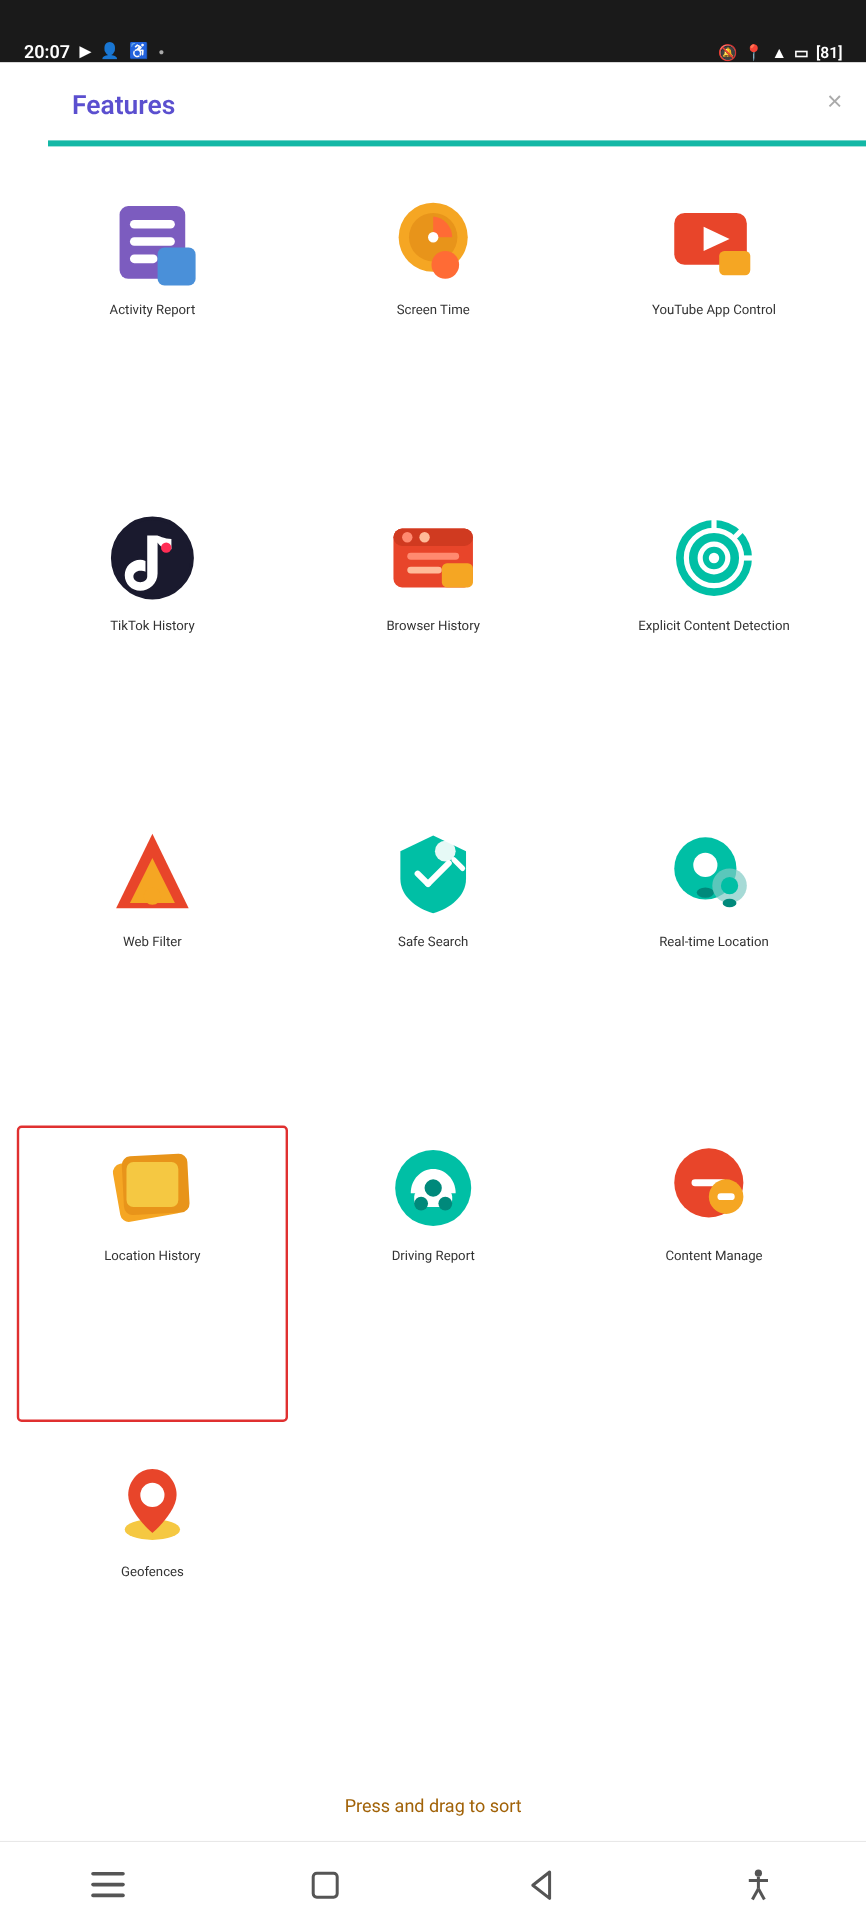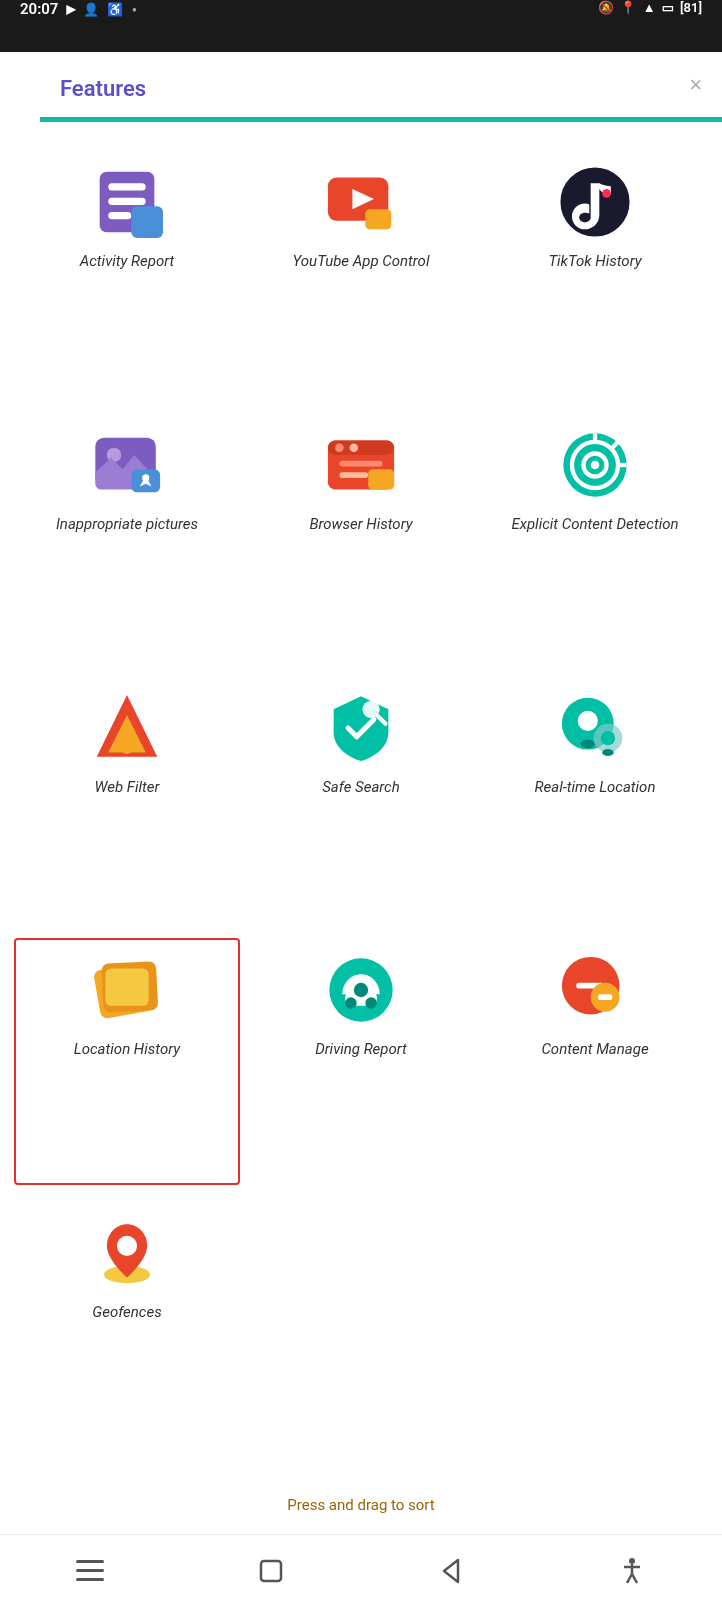--- a/index.html
+++ b/index.html
@@ -11,21 +11,21 @@
       font-family: -apple-system, BlinkMacSystemFont, 'Segoe UI', Roboto, sans-serif;
       display: flex;
       flex-direction: column;
     }
 
     
     .status-bar {
       background: #1a1a1a;
       height: 52px;
       display: flex;
-      align-items: flex-start;
+      align-items: flex-end;
       justify-content: space-between;
       padding: 0 20px;
       color: white;
       font-size: 15px;
       font-weight: 600;
     }
     .status-left { display: flex; align-items: center; gap: 8px; }
     .status-right { display: flex; align-items: center; gap: 6px; font-size: 13px; }
 
     
@@ -86,26 +86,25 @@
 
     .feature-icon {
       width: 72px;
       height: 72px;
       display: flex;
       align-items: center;
       justify-content: center;
     }
 
     .feature-label {
-      font-size: 15px;
+      font-size: 11px;
       color: #333;
       text-align: center;
       line-height: 1.3;
       font-weight: 400;
-      font-style: italic;
     }
 
     
     .feature-item.highlighted {
       position: relative;
     }
     .feature-item.highlighted::after {
       content: '';
       position: absolute;
       inset: 8px 4px;
@@ -182,50 +181,49 @@
       <rect x="12" y="22" width="26" height="5" rx="2.5" fill="white"></rect>
       <rect x="12" y="32" width="16" height="5" rx="2.5" fill="white"></rect>
       <rect x="28" y="28" width="22" height="22" rx="4" fill="#4a90d9"></rect>
     </svg>
         </div>
         <span class="feature-label">Activity Report</span>
       </div>
       <div class="feature-item">
         <div class="feature-icon">
           <svg width="72" height="72" viewBox="0 0 50 50">
+      <circle cx="25" cy="22" r="20" fill="#f5a623"></circle>
+      <circle cx="25" cy="22" r="14" fill="#e8941a"></circle>
+      <path d="M25 22 L25 10 A12 12 0 0 1 36 22 Z" fill="#ff6b35"></path>
+      <circle cx="25" cy="22" r="3" fill="white"></circle>
+      <circle cx="32" cy="38" r="8" fill="#ff6b35"></circle>
+    </svg>
+        </div>
+        <span class="feature-label">Screen Time</span>
+      </div>
+      <div class="feature-item">
+        <div class="feature-icon">
+          <svg width="72" height="72" viewBox="0 0 50 50">
       <rect x="2" y="8" width="42" height="30" rx="6" fill="#e8452a"></rect>
       <polygon points="19,16 34,23 19,30" fill="white"></polygon>
       <rect x="28" y="30" width="18" height="14" rx="3" fill="#f5a623"></rect>
     </svg>
         </div>
         <span class="feature-label">YouTube App Control</span>
       </div>
       <div class="feature-item">
         <div class="feature-icon">
           <svg width="72" height="72" viewBox="0 0 50 50">
       <circle cx="25" cy="25" r="23" fill="#1a1a2e"></circle>
       <circle cx="25" cy="25" r="23" fill="none" stroke="#1a1a2e" stroke-width="2"></circle>
       <path d="M28 12 C28 12 32 14 36 14 L36 20 C32 20 29 18 28 16 L28 34 C28 40 23 44 18 44 C13 44 9 40 9 35 C9 30 13 26 18 26 C19 26 20 26.3 21 26.7 L21 33 C20.3 32.6 19.2 32.4 18 32.4 C15.8 32.4 14 33.9 14 35.7 C14 37.5 15.8 39 18 39 C20.2 39 22 37.5 22 35.7 L22 12 Z" fill="white"></path>
       <circle cx="33" cy="19" r="3" fill="#ff2d55"></circle>
     </svg>
         </div>
         <span class="feature-label">TikTok History</span>
-      </div>
-      <div class="feature-item">
-        <div class="feature-icon">
-          <svg width="72" height="72" viewBox="0 0 50 50">
-      <rect x="3" y="6" width="42" height="34" rx="6" fill="#7c5cbf"></rect>
-      <circle cx="16" cy="18" r="5" fill="#b89ade"></circle>
-      <path d="M3 30 L14 20 L22 28 L30 18 L45 34 L45 38 C45 40.2 43.2 42 41 42 L7 42 C4.8 42 3 40.2 3 38 Z" fill="#9b7dd4"></path>
-      <rect x="28" y="28" width="20" height="16" rx="4" fill="#4a90d9"></rect>
-      <circle cx="38" cy="34" r="3" fill="white" stroke="#4a90d9" stroke-width="1"></circle>
-      <path d="M36 36 L34 40 L38 38 L42 40 L40 36 Z" fill="white"></path>
-    </svg>
-        </div>
-        <span class="feature-label">Inappropriate pictures</span>
       </div>
       <div class="feature-item">
         <div class="feature-icon">
           <svg width="72" height="72" viewBox="0 0 50 50">
       <rect x="2" y="8" width="46" height="34" rx="5" fill="#e8452a"></rect>
       <rect x="2" y="8" width="46" height="10" rx="5" fill="#d03a20"></rect>
       <circle cx="10" cy="13" r="3" fill="#ff8a70"></circle>
       <circle cx="20" cy="13" r="3" fill="#ffbb99"></circle>
       <rect x="10" y="22" width="30" height="4" rx="2" fill="#ff8a70"></rect>
       <rect x="10" y="30" width="20" height="4" rx="2" fill="#ffbb99"></rect>

